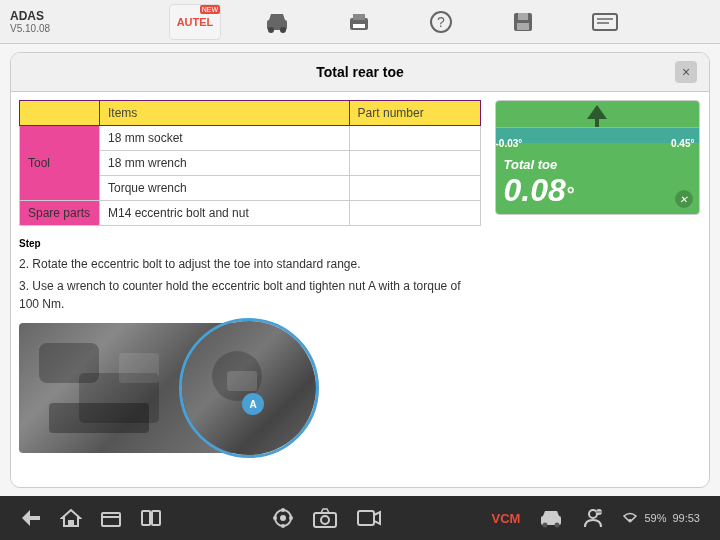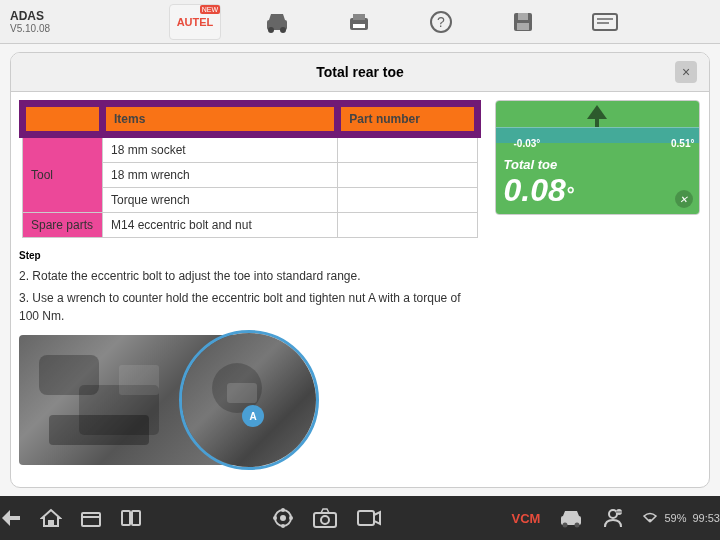--- a/index.html
+++ b/index.html
@@ -105,25 +105,25 @@
     }
 
     
     .items-table {
       width: 100%;
       border-collapse: collapse;
       margin-bottom: 12px;
       font-size: 12px;
     }
     .items-table th {
-      background: #f97316;
-      border: 7px solid #701a75;
+      background: #fde047;
+      border: 1px solid #701a75;
       padding: 5px 8px;
       text-align: left;
-      font-weight: bold;
+      font-weight: normal;
       color: #444;
     }
     .items-table td {
       border: 1px solid #ccc;
       padding: 5px 8px;
       vertical-align: middle;
       color: #333;
     }
     .row-label {
       background: #ec4899;
@@ -244,21 +244,21 @@
       cursor: pointer;
     }
 
     
     .bottom-bar {
       height: 44px;
       background: #2c2c2c;
       display: flex;
       align-items: center;
       justify-content: space-between;
-      padding: 0 0;
+      padding: 0 20px;
     }
     .bottom-left-icons, .bottom-center-icons, .bottom-right-icons {
       display: flex;
       align-items: center;
       gap: 18px;
     }
     .bottom-icon {
       color: #ccc;
       font-size: 18px;
       cursor: pointer;
@@ -412,22 +412,22 @@
 
             <div style="position:absolute; bottom:8px; left:0; right:0; height:16px; background:#4a9; border-top:1px solid rgba(255,255,255,0.3);"></div>
 
             <div style="position:absolute; top:4px; left:50%; transform:translateX(-50%);">
               <svg width="20" height="22" viewBox="0 0 20 22">
                 <polygon points="10,0 0,14 20,14" fill="#2d5a2d"></polygon>
                 <rect x="8" y="14" width="4" height="8" fill="#2d5a2d"></rect>
               </svg>
             </div>
 
-            <div style="position:absolute; bottom:2px; left:18px; font-size:10px; color:white; font-weight:bold;">-0.03°</div>
-            <div style="position:absolute; bottom:2px; right:4px; font-size:10px; color:white; font-weight:bold;">0.51°</div>
+            <div style="position:absolute; bottom:2px; left:0; font-size:10px; color:white; font-weight:bold;">-0.03°</div>
+            <div style="position:absolute; bottom:2px; right:4px; font-size:10px; color:white; font-weight:bold;">0.45°</div>
           </div>
 
           <div class="gauge-body" style="position:relative;">
             <div class="gauge-label">Total toe</div>
             <div class="gauge-value">
               <span>0.08</span><span class="gauge-unit">°</span>
             </div>
             <div class="gauge-close">✕</div>
           </div>
         </div>

